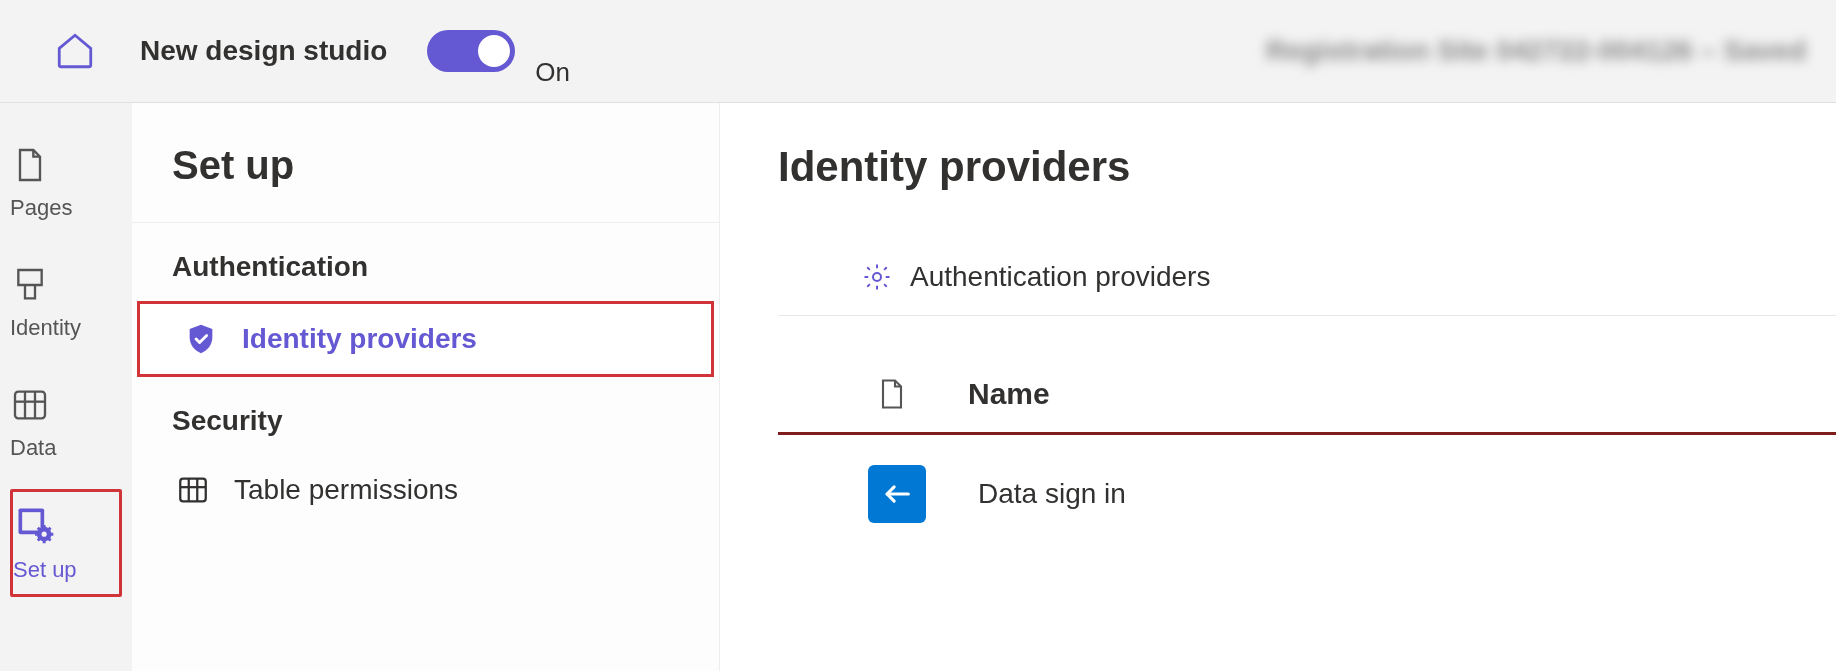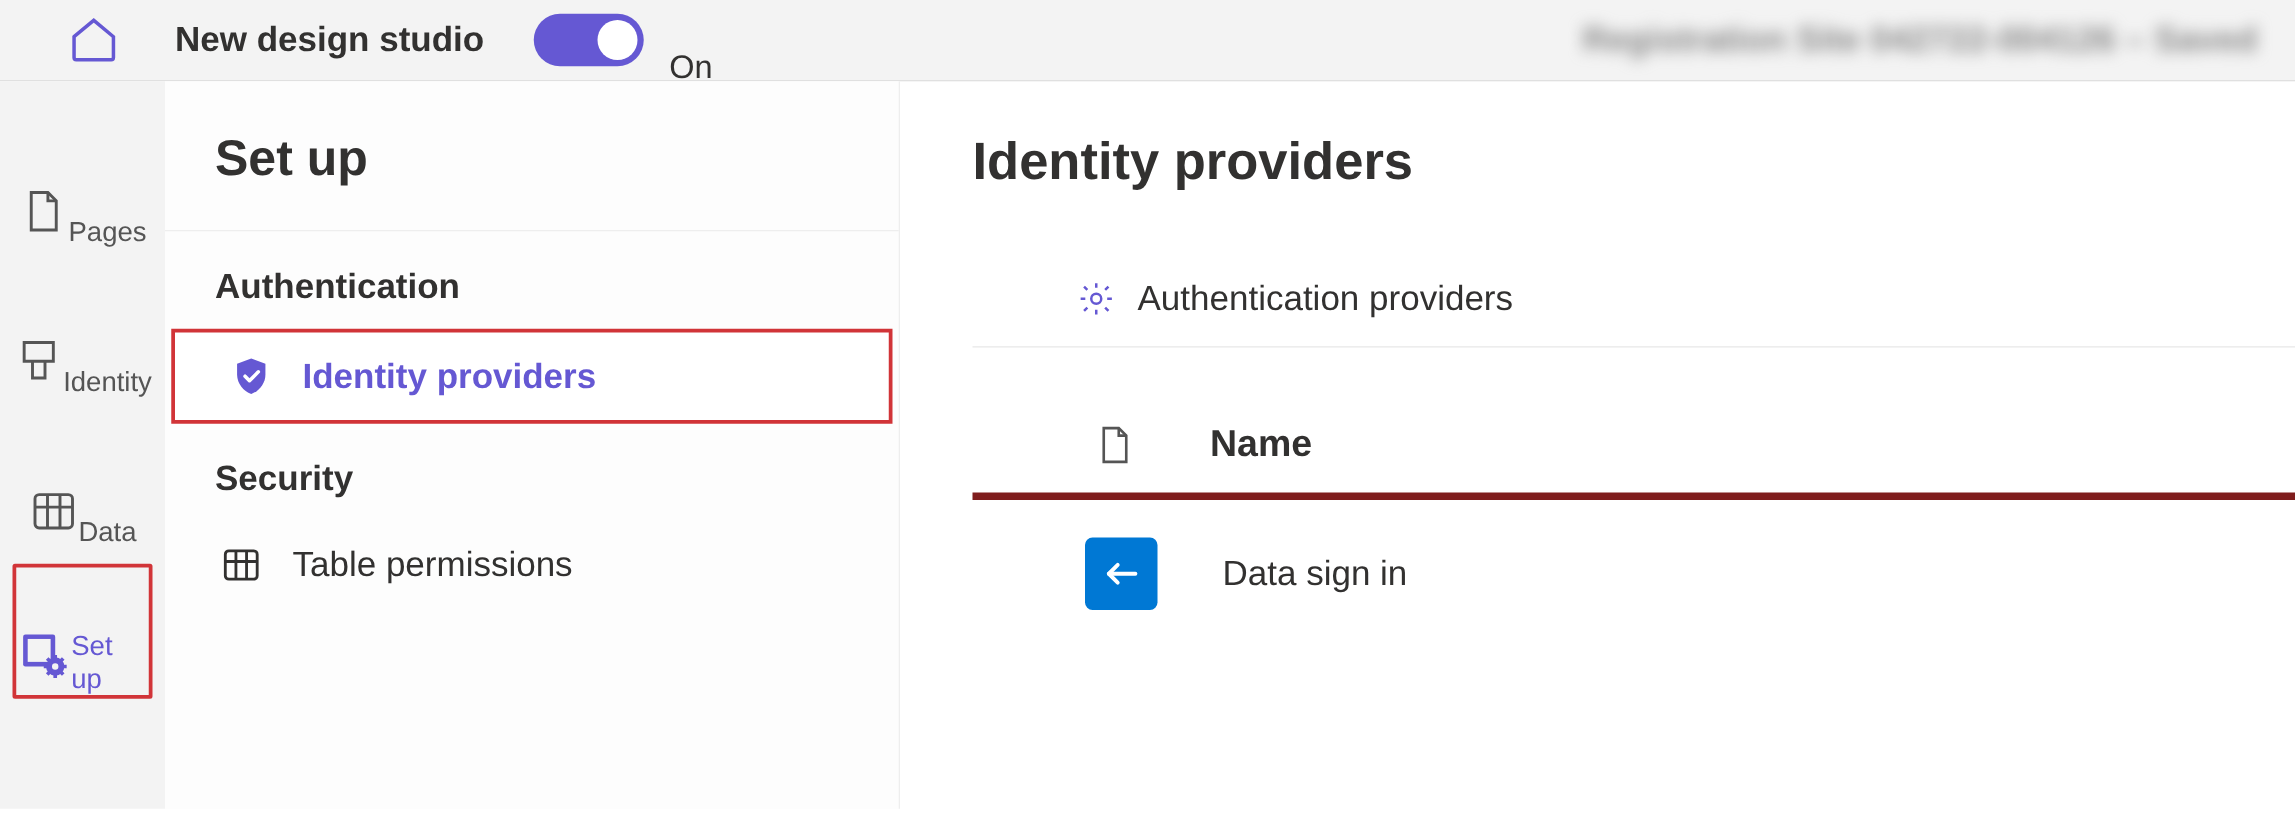--- a/index.html
+++ b/index.html
@@ -8,21 +8,21 @@
       background: #fff;
       width: 1836px;
       height: 671px;
       overflow: hidden;
       font-size: 16px;
       color: #323130;
     }
 
     
     .topbar {
-      height: 65px;
+      height: 103px;
       background: #f3f3f3;
       border-bottom: 1px solid #e0e0e0;
       display: flex;
       align-items: center;
       padding: 0 30px 0 30px;
     }
     .home-icon-wrap {
       width: 90px;
       display: flex;
       justify-content: center;
@@ -81,22 +81,22 @@
     .rail {
       width: 132px;
       background: #f3f3f3;
       display: flex;
       flex-direction: column;
       align-items: center;
       padding-top: 20px;
     }
     .rail-item {
       display: flex;
-      flex-direction: row;
-      align-items: flex-end;
+      flex-direction: column;
+      align-items: flex-start;
       justify-content: center;
       width: 112px;
       height: 108px;
       margin: 6px 0;
       border-radius: 4px;
       cursor: pointer;
       color: #555;
     }
     .rail-item.active {
       color: #6558d3;
@@ -174,21 +174,21 @@
       font-size: 28px;
       color: #323130;
       cursor: pointer;
     }
     .tool-btn .tool-icon { color: #6558d3; }
 
     .table-header-row {
       display: flex;
       align-items: center;
       padding: 60px 10px 20px 96px;
-      border-bottom: 6px solid #7f1d1d;
+      border-bottom: 3px solid #7f1d1d;
       gap: 58px;
     }
     .col-name-header {
       font-size: 30px;
       font-weight: 700;
     }
     .table-row {
       display: flex;
       align-items: center;
       padding: 30px 0 20px 90px;

